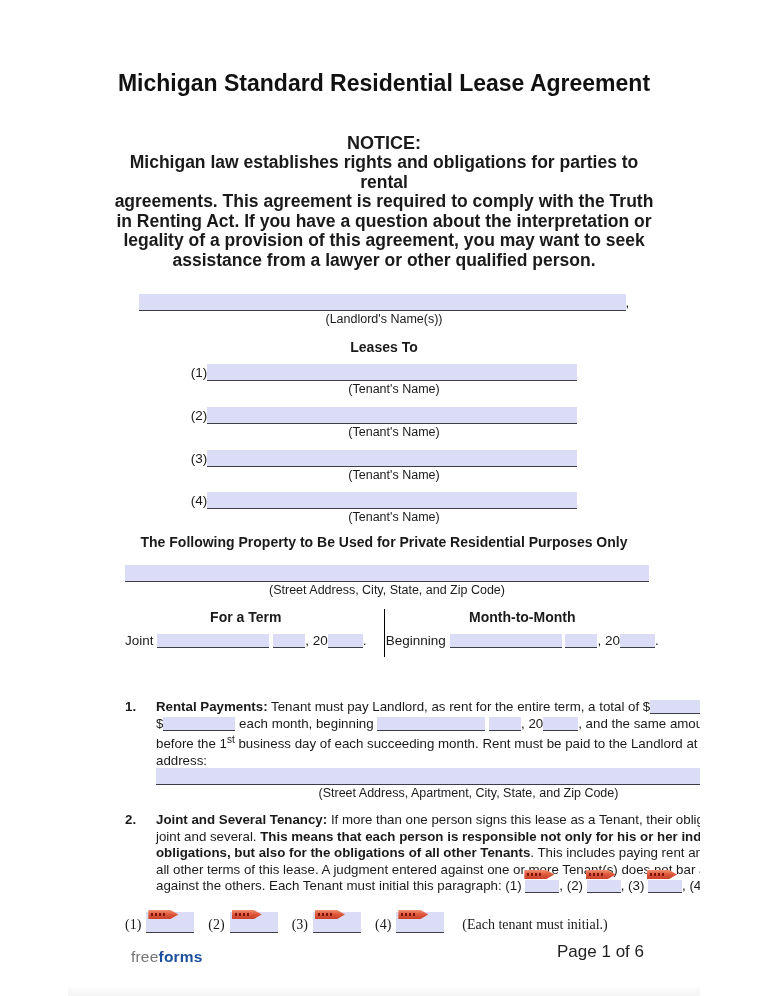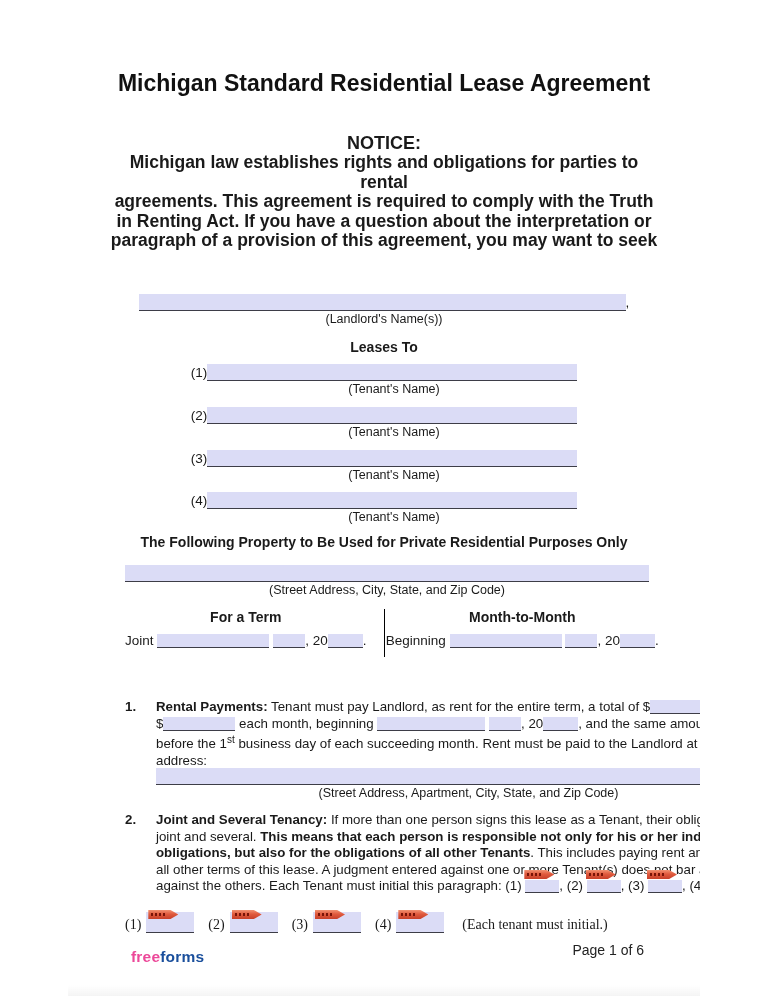--- a/index.html
+++ b/index.html
@@ -107,42 +107,43 @@
   .init-box {
     position:relative; display:inline-block;
     width:48px; height:21px;
     background:#dbdcf6; border-bottom:1.5px solid #3d3d47;
   }
   .init-box .tag { top:-2px; left:2px; }
   .init-note { margin-left:4px; }
 
   
   .logo { top:933px; left:63px; font-size:15.5px; letter-spacing:0.2px; }
-  .logo-free { color:#ec4899; font-weight:700; }
+  .logo-free { color:#737373; font-weight:400; }
   .logo-forms { color:#1a4f9c; font-weight:bold; }
-  .page-num { top:927px; right:56px; font-size:14px; color:#222; }
+  .page-num { top:927px; right:56px; font-size:17px; color:#222; }
 
   .page-bottom-shadow {
     bottom:0; left:0; right:0; height:26px;
     background:linear-gradient(to bottom, rgba(0,0,0,0) 0%, rgba(0,0,0,0.10) 100%);
   }
 </style>
 </head>
 <body>
 
 <div class="page">
 
   <div class="abs doc-title">Michigan Standard Residential Lease Agreement</div>
 
   <div class="abs notice-block">
     <div class="notice-heading">NOTICE:</div>
     <div class="notice-line">Michigan law establishes rights and obligations for parties to rental</div>
     <div class="notice-line">agreements.  This agreement is required to comply with the Truth</div>
     <div class="notice-line">in Renting Act.  If you have a question about the interpretation or</div>
-    <div class="notice-line">paragraph of a provision of this agreement, you may want to seek</div>
+    <div class="notice-line">legality of a provision of this agreement, you may want to seek</div>
+    <div class="notice-line">assistance from a lawyer or other qualified person.</div>
   </div>
 
 
   <div class="abs landlord-block">
     <div class="landlord-line">
       <span class="field landlord-field"></span><span>,</span>
     </div>
     <div class="caption">(Landlord's Name(s))</div>
   </div>
 

